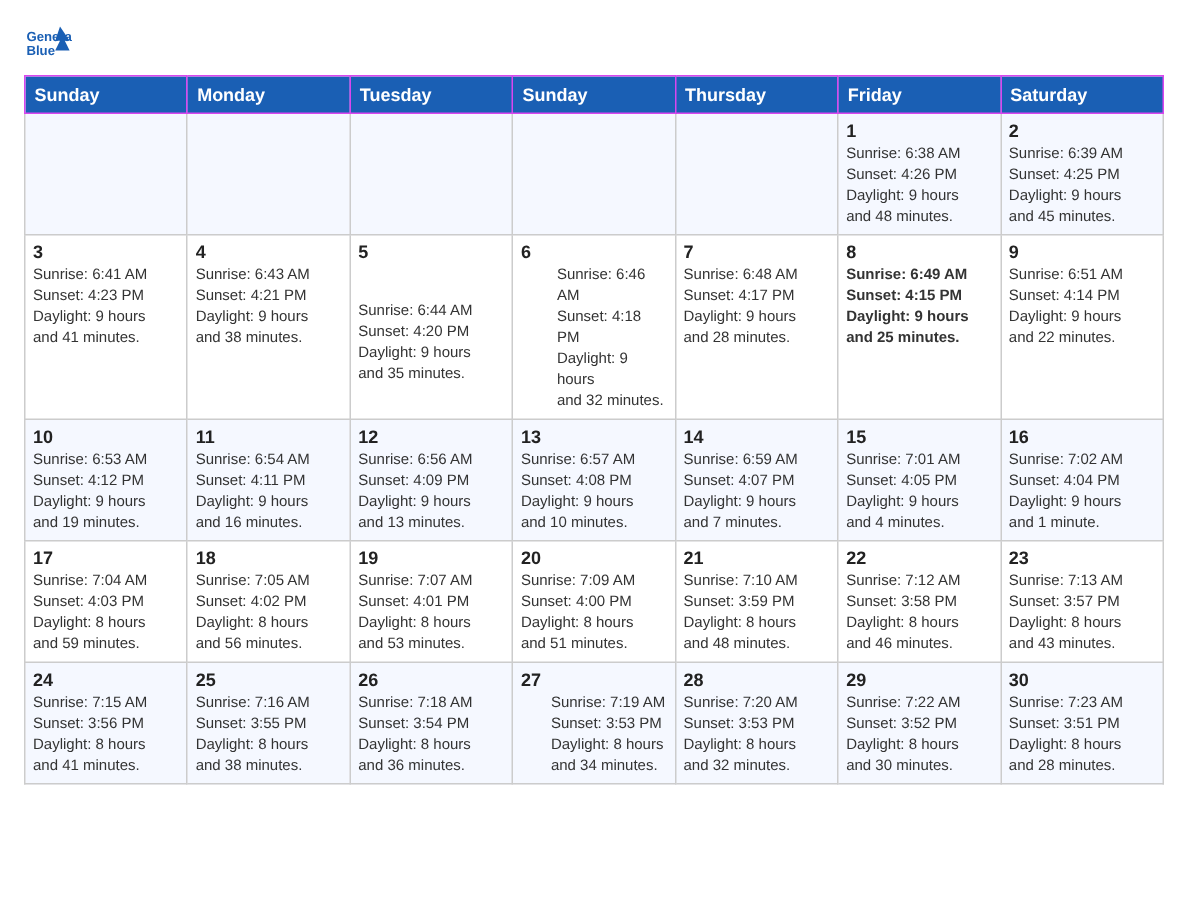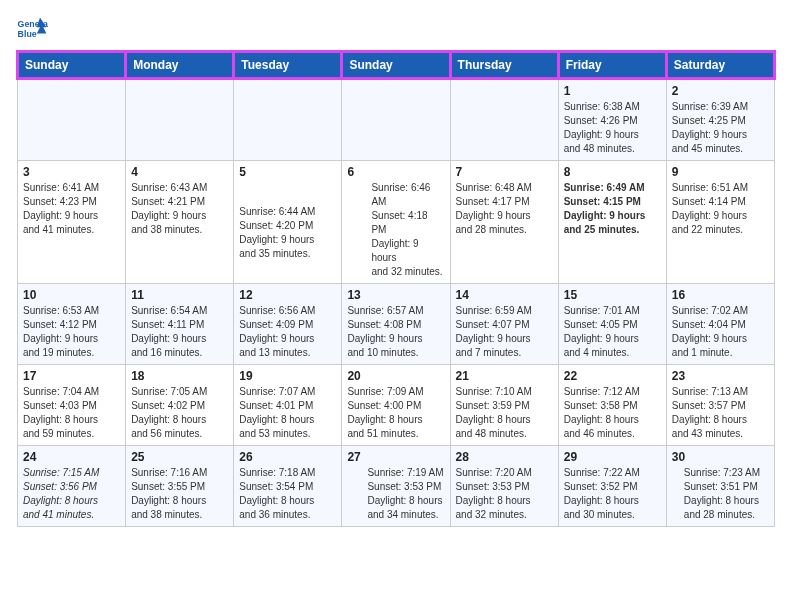--- a/index.html
+++ b/index.html
@@ -47,21 +47,21 @@
       border-collapse: collapse;
       font-size: 10.5px;
     }
     .calendar thead tr th {
       background: #1a5fb4;
       color: #fff;
       text-align: left;
       padding: 5px 6px;
       font-size: 12px;
       font-weight: bold;
-      border: 3px solid #d946ef;
+      border: 1px solid #d946ef;
     }
     .calendar tbody tr {
       height: auto;
     }
     .calendar tbody tr td {
       border: 1px solid #ccc;
       vertical-align: top;
       padding: 4px 5px;
       width: calc(100% / 7);
       min-height: 70px;
@@ -290,21 +290,21 @@
             <span class="day-number">23</span>
             <div class="day-info" style="white-space: pre-line;">Sunrise: 7:13 AM
 Sunset: 3:57 PM
 Daylight: 8 hours
 and 43 minutes.</div>
           </td>
         </tr>
         <tr>
           <td>
             <span class="day-number">24</span>
-            <div class="day-info" style="white-space: pre-line; font-style: italic;">Sunrise: 7:15 AM
+            <div class="day-info" style="white-space: pre-line;">Sunrise: 7:15 AM
 Sunset: 3:56 PM
 Daylight: 8 hours
 and 41 minutes.</div>
           </td>
           <td>
             <span class="day-number">25</span>
             <div class="day-info" style="white-space: pre-line;">Sunrise: 7:16 AM
 Sunset: 3:55 PM
 Daylight: 8 hours
 and 38 minutes.</div>
@@ -332,21 +332,21 @@
           </td>
           <td>
             <span class="day-number">29</span>
             <div class="day-info" style="white-space: pre-line;">Sunrise: 7:22 AM
 Sunset: 3:52 PM
 Daylight: 8 hours
 and 30 minutes.</div>
           </td>
           <td>
             <span class="day-number">30</span>
-            <div class="day-info" style="white-space: pre-line; margin-left: 12px;">Sunrise: 7:23 AM
+            <div class="day-info" style="white-space: pre-line;">Sunrise: 7:23 AM
 Sunset: 3:51 PM
 Daylight: 8 hours
 and 28 minutes.</div>
           </td>
         </tr>
       </tbody>
   </table>
 </div>
 
 </body></html>

